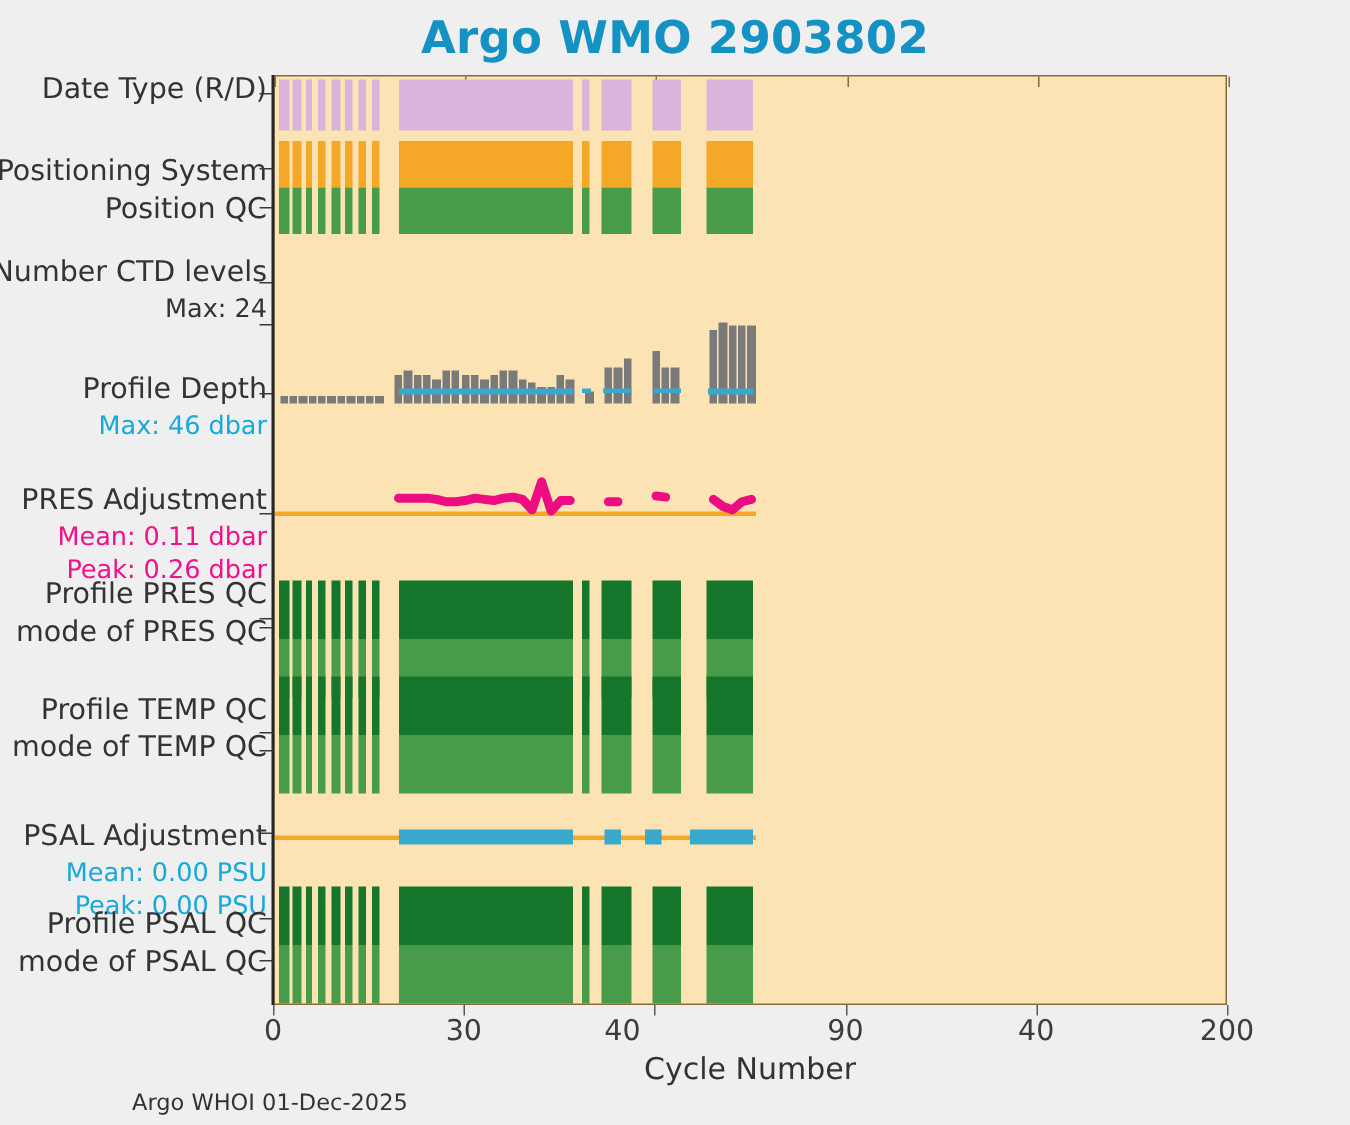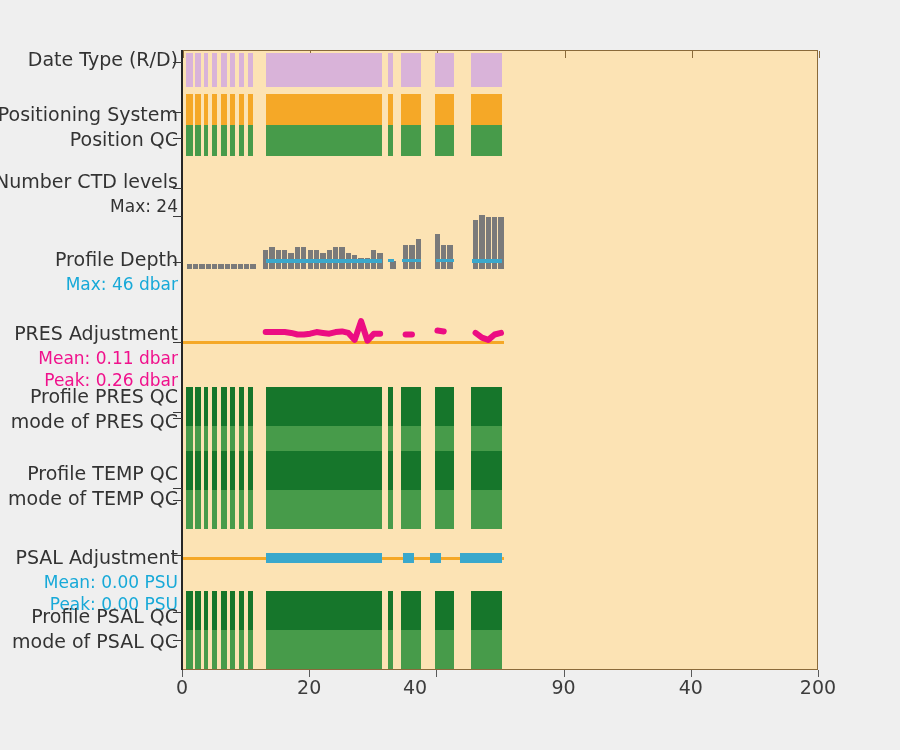--- a/index.html
+++ b/index.html
@@ -99,20 +99,21 @@
   .rowlabel.sub  { font-size: 17px; }
   .c-cyan    { color: #17a9d8; }
   .c-magenta { color: #f0118c; }
   .c-dark    { color: #333; }
 </style>
 </head>
 <body>
 
 <div id="root">
 
+  <div id="title">Argo WMO 2903802</div>
 
   <div id="plot">
       <div class="bar" style="left: 0px; top: 0px; width: 1px; height: 7px; background: rgb(138, 106, 58);"></div>
       <div class="bar" style="left: 127.2px; top: 0px; width: 1px; height: 7px; background: rgb(138, 106, 58);"></div>
       <div class="bar" style="left: 254.4px; top: 0px; width: 1px; height: 7px; background: rgb(138, 106, 58);"></div>
       <div class="bar" style="left: 381.6px; top: 0px; width: 1px; height: 7px; background: rgb(138, 106, 58);"></div>
       <div class="bar" style="left: 508.8px; top: 0px; width: 1px; height: 7px; background: rgb(138, 106, 58);"></div>
       <div class="bar" style="left: 636px; top: 0px; width: 1px; height: 7px; background: rgb(138, 106, 58);"></div>
       <div class="bar" style="left: 3.18px; top: 2px; width: 6.36px; height: 34px; background: rgb(217, 179, 217);"></div>
       <div class="bar" style="left: 12.084px; top: 2px; width: 6.36px; height: 34px; background: rgb(217, 179, 217);"></div>
@@ -333,20 +334,22 @@
   <div id="xaxis-ticks">
       <div class="xtick" style="left: 0px;"></div>
       <div class="xtick" style="left: 127.2px;"></div>
       <div class="xtick" style="left: 254.4px;"></div>
       <div class="xtick" style="left: 381.6px;"></div>
       <div class="xtick" style="left: 508.8px;"></div>
       <div class="xtick" style="left: 636px;"></div>
     </div>
   <div id="xticklabels">
       <div class="xticklabel" style="left: 152px;">0</div>
-      <div class="xticklabel" style="left: 279.2px;">20</div>
+      <div class="xticklabel" style="left: 279.2px;">30</div>
       <div class="xticklabel" style="left: 385px;">40</div>
       <div class="xticklabel" style="left: 533.6px;">90</div>
       <div class="xticklabel" style="left: 660.8px;">40</div>
       <div class="xticklabel" style="left: 788px;">200</div>
     </div>
+  <div id="xaxis-title">Cycle Number</div>
+  <div id="footer">Argo WHOI 01-Dec-2025</div>
 
 </div>
 
 </body></html>

